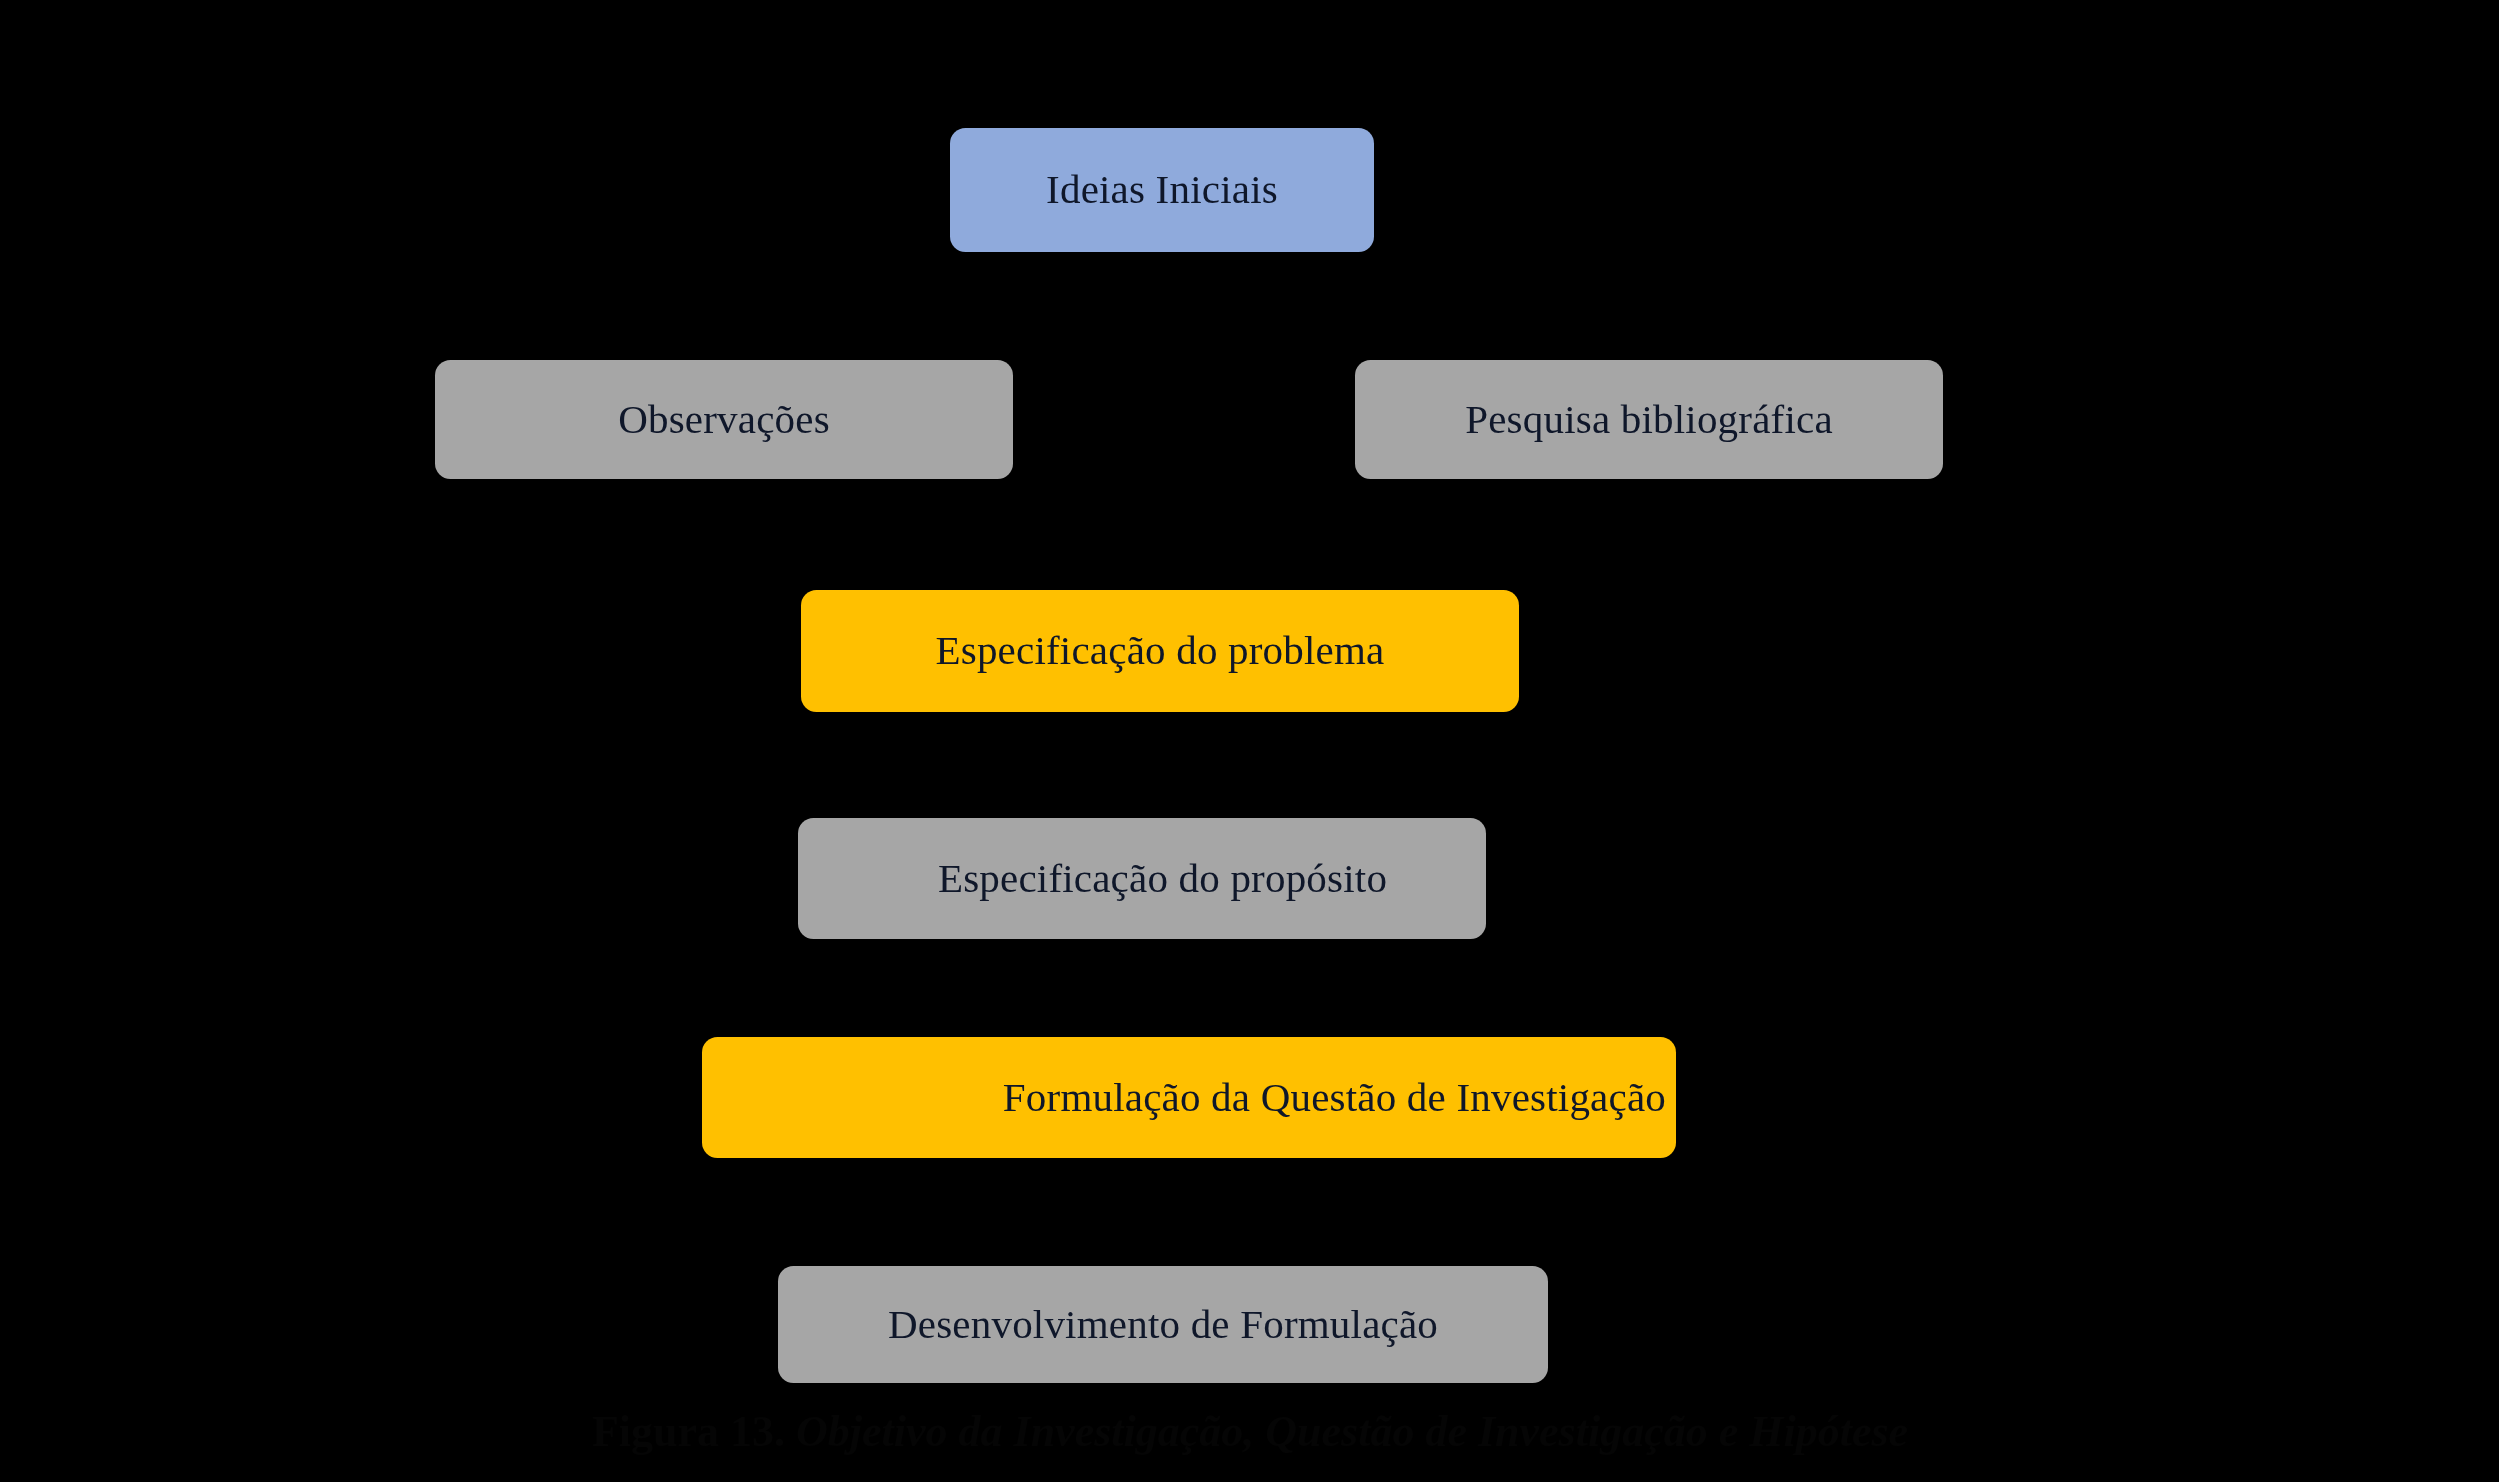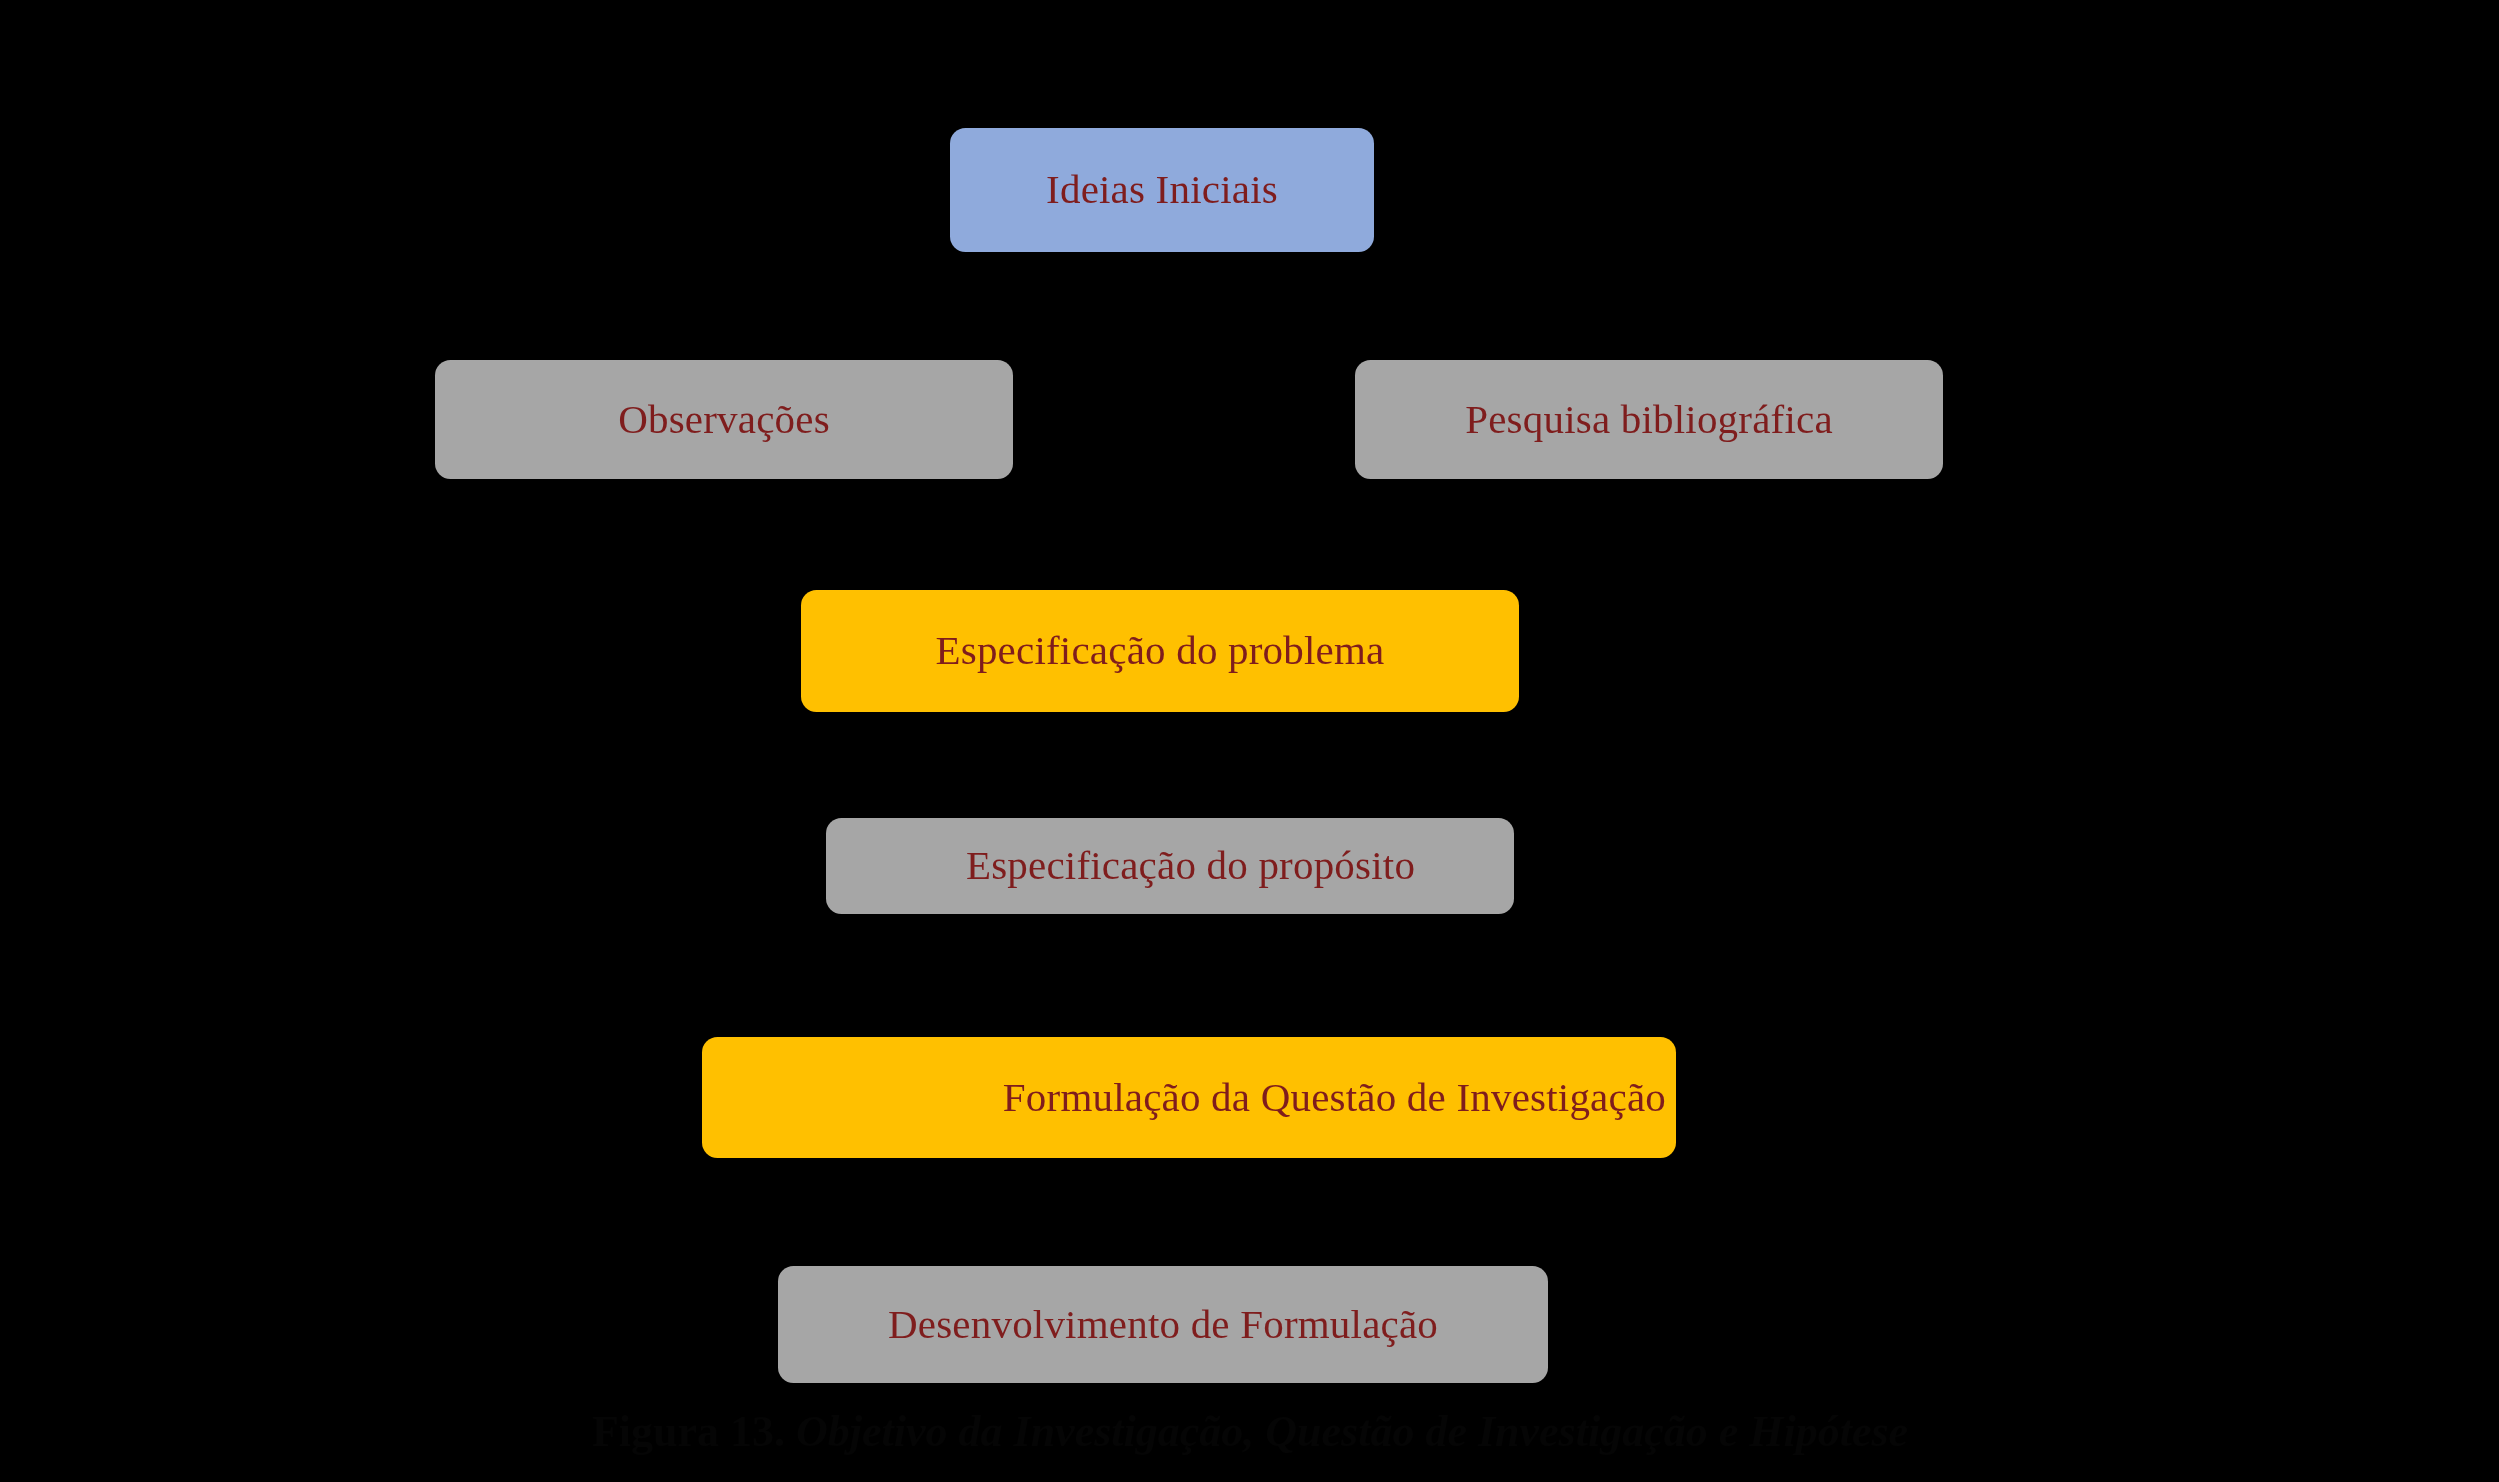--- a/index.html
+++ b/index.html
@@ -33,39 +33,39 @@
     z-index: 2;
     display: flex;
     align-items: center;
     justify-content: center;
     border-radius: 15.5px;
     box-sizing: border-box;
     text-align: center;
     line-height: 1.1;
   }
   .node .node-label {
-    color: #7f1d1d;
+    color: #0f172a;
     font-size: 41px;
     font-weight: 400;
     letter-spacing: 0.2px;
     white-space: nowrap;
     padding: 0 10px;
   }
 
   
   .n-blue   { background: #8faadc; }
   .n-gray   { background: #a6a6a6; }
   .n-yellow { background: #ffc000; }
 
   
   #node-ideias-iniciais        { left: 950px; top:  128px; width:  424px; height: 124px; }
   #node-observacoes            { left:  435px; top:  360px; width:  578px; height: 119px; }
   #node-pesquisa-bibliografica { left: 1355px; top:  360px; width:  588px; height: 119px; font-family: Liberation Serif, serif; }
   #node-especificacao-problema { left: 801px; top:  590px; width: 718px; height: 122px; }
-  #node-especificacao-proposito{ left: 826px; top: 818px; width:  688px; height: 96px; padding-left: 41px; }
+  #node-especificacao-proposito{ left: 798px; top: 818px; width:  688px; height: 121px; padding-left: 41px; }
   #node-formulacao-questao     { left:  702px; top: 1037px; width: 974px; height: 121px; justify-content: flex-end; }
   #node-desenvolvimento-hipoteses { left: 778px; top: 1266px; width: 770px; height: 117px; }
 
   
   #figure-caption {
     position: absolute;
     z-index: 3;
     left: 0;
     top: 1408px;
     width: 2500px;

